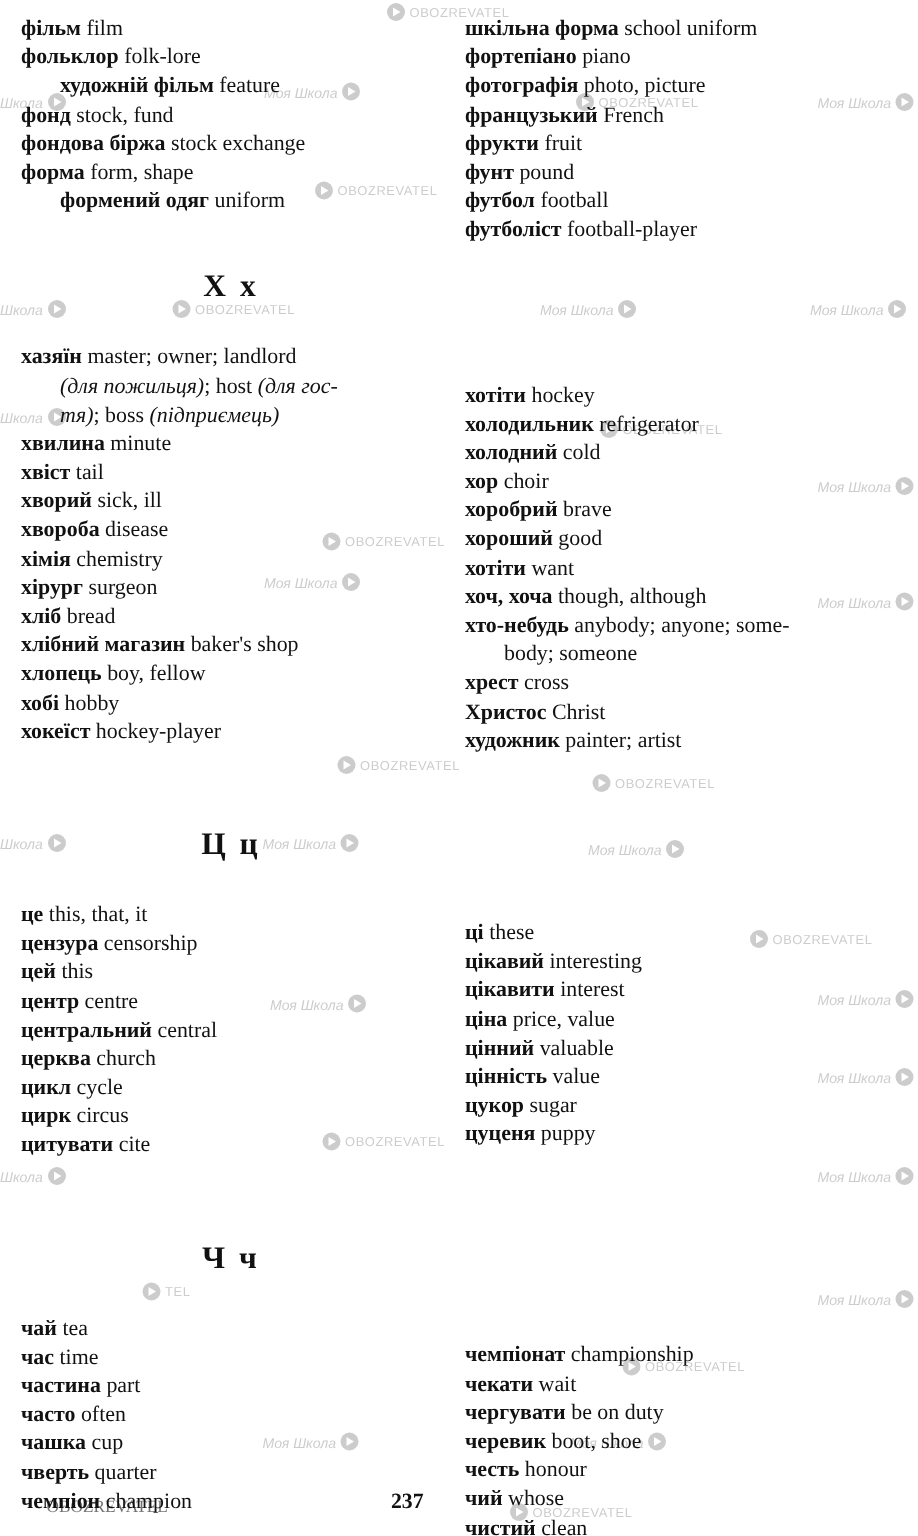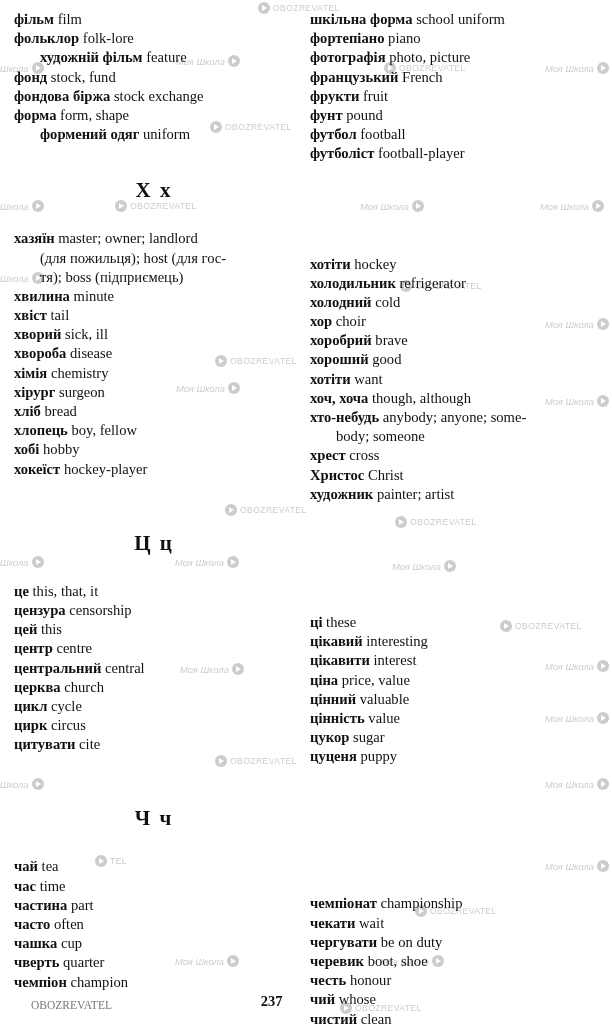--- a/index.html
+++ b/index.html
@@ -39,20 +39,21 @@
     padding: 0;
     text-indent: 0;
   }
   .entry.indent {
     padding-left: 26px;
   }
   .hw {
     font-weight: bold;
   }
   .it {
+    font-style: italic;
   }
   .gloss {
     font-weight: normal;
   }
   .letter-head {
     text-align: center;
     font-weight: bold;
     font-size: 21px;
     letter-spacing: 2px;
     margin: 0;
@@ -303,20 +304,21 @@
         <p class="entry"><span class="hw">хазяїн</span><span class="gloss">   master;   owner;   landlord</span></p>
         <p class="entry indent"><span class="it">(для пожильця)</span><span class="gloss">; host </span><span class="it">(для гос-</span></p>
         <p class="entry indent"><span class="it">тя)</span><span class="gloss">; boss </span><span class="it">(підприємець)</span></p>
         <p class="entry"><span class="hw">хвилина</span><span class="gloss"> minute</span></p>
         <p class="entry"><span class="hw">хвіст</span><span class="gloss"> tail</span></p>
         <p class="entry"><span class="hw">хворий</span><span class="gloss"> sick, ill</span></p>
         <p class="entry"><span class="hw">хвороба</span><span class="gloss"> disease</span></p>
         <p class="entry"><span class="hw">хімія</span><span class="gloss"> chemistry</span></p>
         <p class="entry"><span class="hw">хірург</span><span class="gloss"> surgeon</span></p>
         <p class="entry"><span class="hw">хліб</span><span class="gloss"> bread</span></p>
+        <p class="entry"><span class="hw">хлібний магазин</span><span class="gloss"> baker's shop</span></p>
         <p class="entry"><span class="hw">хлопець</span><span class="gloss"> boy, fellow</span></p>
         <p class="entry"><span class="hw">хобі</span><span class="gloss"> hobby</span></p>
         <p class="entry"><span class="hw">хокеїст</span><span class="gloss"> hockey-player</span></p>
       </div>
 
       <div class="gap-xl"></div>
       <div class="gap-md"></div>
       <p class="letter-head">Ц  ц</p>
       <div class="gap-lg"></div>
 

